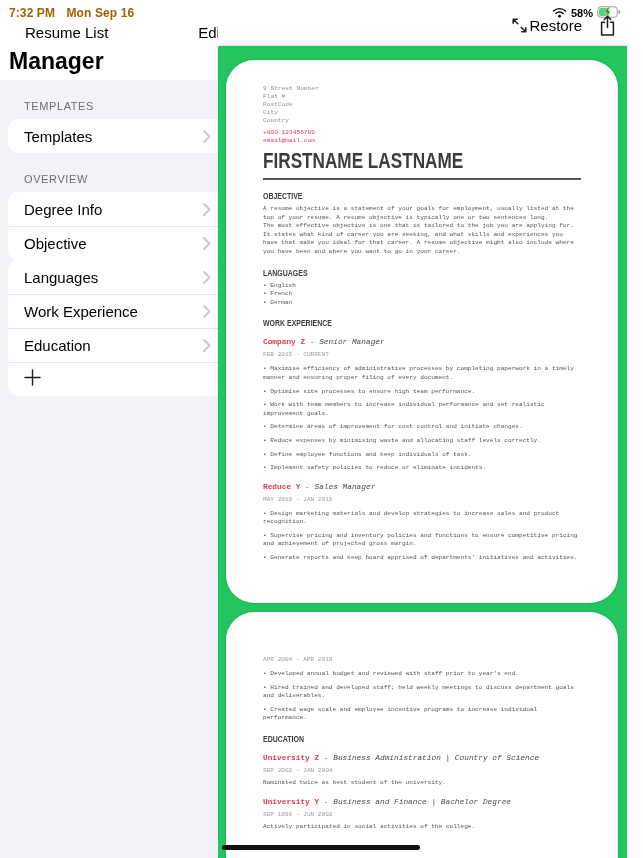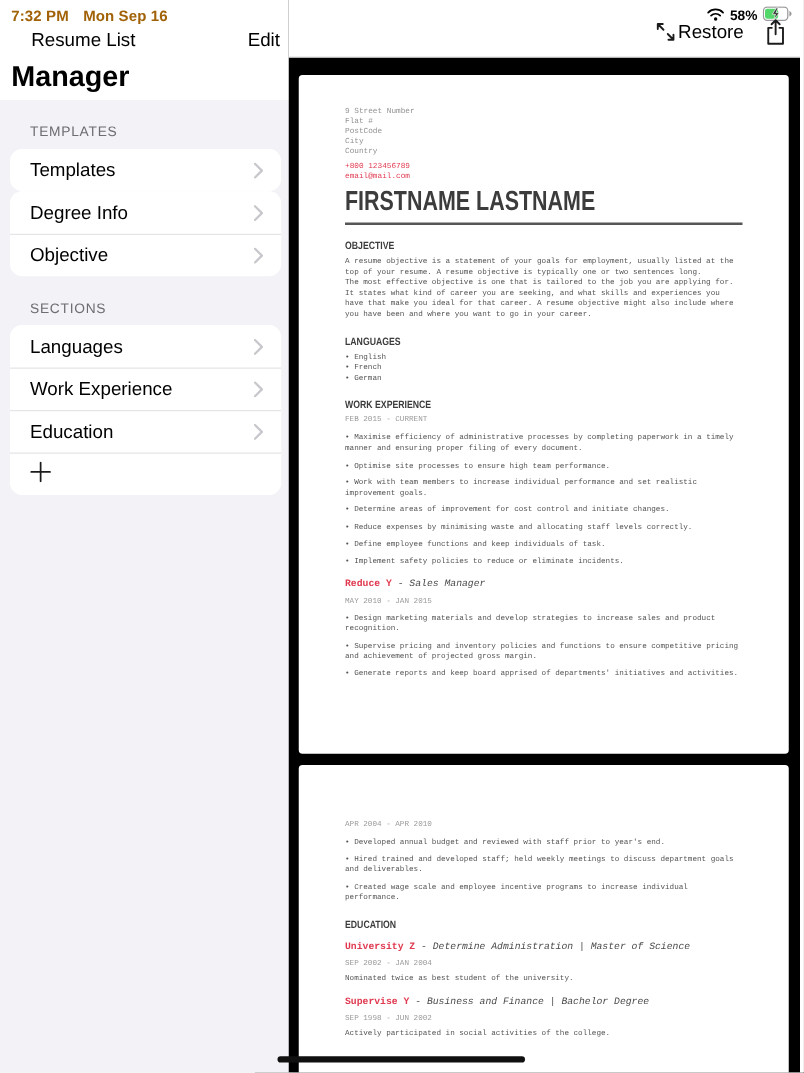--- a/index.html
+++ b/index.html
@@ -19,37 +19,37 @@
   .group-label { font-size:11px; color:#6d6d72; letter-spacing:.6px; margin:20px 0 7px 16px; }
   .card { background:#fff; border-radius:10px; overflow:hidden; }
   .row { height:34px; display:flex; align-items:center; justify-content:space-between;
          padding:0 14px 0 16px; background:#fff; cursor:pointer; }
   .row + .row { border-top:1px solid #e5e5e9; }
   .row-label { font-size:15px; color:#000; }
   .chev { flex:0 0 auto; display:flex; }
   .vdivider { position:absolute; left:233px; top:0; width:1px; height:858px; background:#d8d8dc; }
 
   
-  .content { position:absolute; left:231px; top:0; width:409px; height:858px; background:#000000; }
+  .content { position:absolute; left:218px; top:0; width:409px; height:858px; background:#22c55e; }
   .toolbar { position:absolute; left:0; top:0; width:100%; height:46px; background:#fff;
              border-bottom:1px solid #e7e7ea; }
   .toolbar-row { position:absolute; top:14px; left:12px; right:10px; display:flex;
                  justify-content:flex-end; align-items:center; }
   .toolbar-right { display:flex; align-items:center; gap:16px; }
   .restore-label { font-size:15px; color:#000; cursor:pointer; }
   .statusbar-right { position:absolute; top:4px; right:6px; display:flex; align-items:center; gap:4px; }
   .batt-pct { font-size:11px; font-weight:bold; color:#000; }
 
   
   .page { position:absolute; left:8px; width:392px; background:#fff; border-radius:3px;
           box-shadow:0 0 3px rgba(0,0,0,.14); overflow:hidden; }
   .page1 { top:60px; height:543px; padding:25px 37px 0; }
   .page2 { top:612px; height:560px; padding:40px 37px 0; }
 
-  .doc { font-family:"Liberation Mono", monospace; color:#555; }
+  .doc { font-family:"Liberation Mono", monospace; color:#555;border-radius:28px; }
   .addr div { font-size:6.2px; line-height:8px; color:#919191; }
   .contact-red { margin-top:4px; }
   .contact-red div { font-size:6.2px; line-height:8px; color:var(--accent,#e03a50); }
   .doc-name { margin-top:5px; font-family:"Liberation Sans", sans-serif; font-weight:bold;
               font-size:22px; line-height:22px; color:#3c3c3c; white-space:nowrap;
               transform:scaleX(.78); transform-origin:left; }
   .doc-hr { margin-top:6px; height:2px; background:#565656; }
   .sec-heading { margin-top:12px; font-family:"Liberation Sans", sans-serif; font-weight:bold;
                  font-size:8.5px; line-height:9px; color:#3c3c3c; transform:scaleX(.82);
                  transform-origin:left; white-space:nowrap; }
@@ -94,40 +94,40 @@
       <div class="row">
         <span class="row-label">Templates</span>
         <span class="chev">
           <svg width="8" height="13" viewBox="0 0 8 13">
               <polyline points="1,1 6.5,6.5 1,12" fill="none" stroke="#c7c7cc" stroke-width="1.8" stroke-linecap="round" stroke-linejoin="round"></polyline>
             </svg>
         </span>
       </div>
     </div>
 
+    <div class="group-label">OVERVIEW</div>
     <div class="card">
       <div class="row">
         <span class="row-label">Degree Info</span>
         <span class="chev">
           <svg width="8" height="13" viewBox="0 0 8 13">
               <polyline points="1,1 6.5,6.5 1,12" fill="none" stroke="#c7c7cc" stroke-width="1.8" stroke-linecap="round" stroke-linejoin="round"></polyline>
             </svg>
         </span>
       </div>
       <div class="row">
         <span class="row-label">Objective</span>
         <span class="chev">
           <svg width="8" height="13" viewBox="0 0 8 13">
               <polyline points="1,1 6.5,6.5 1,12" fill="none" stroke="#c7c7cc" stroke-width="1.8" stroke-linecap="round" stroke-linejoin="round"></polyline>
             </svg>
         </span>
       </div>
     </div>
 
-    <div class="group-label">SECTIONS</div>
     <div class="card">
       <div class="row">
         <span class="row-label">Languages</span>
         <span class="chev">
           <svg width="8" height="13" viewBox="0 0 8 13">
               <polyline points="1,1 6.5,6.5 1,12" fill="none" stroke="#c7c7cc" stroke-width="1.8" stroke-linecap="round" stroke-linejoin="round"></polyline>
             </svg>
         </span>
       </div>
       <div class="row">
@@ -219,20 +219,23 @@
 
     <div class="sec-heading">LANGUAGES</div>
     <div class="lang-list">
       <div>English</div>
       <div>French</div>
       <div>German</div>
     </div>
 
     <div class="sec-heading">WORK EXPERIENCE</div>
 
+    <div class="job-header">
+      <span class="company">Company Z</span><span class="role"> - </span><span class="role">Senior Manager</span>
+    </div>
     <div class="dates">FEB 2015 - CURRENT</div>
     <div class="bullets">
       <p>Maximise efficiency of administrative processes by completing paperwork in a timely manner and ensuring proper filing of every document.</p>
       <p>Optimise site processes to ensure high team performance.</p>
       <p>Work with team members to increase individual performance and set realistic improvement goals.</p>
       <p>Determine areas of improvement for cost control and initiate changes.</p>
       <p>Reduce expenses by minimising waste and allocating staff levels correctly.</p>
       <p>Define employee functions and keep individuals of task.</p>
       <p>Implement safety policies to reduce or eliminate incidents.</p>
     </div>
@@ -252,26 +255,26 @@
     <div class="dates">APR 2004 - APR 2010</div>
     <div class="bullets">
       <p>Developed annual budget and reviewed with staff prior to year's end.</p>
       <p>Hired trained and developed staff; held weekly meetings to discuss department goals and deliverables.</p>
       <p>Created wage scale and employee incentive programs to increase individual performance.</p>
     </div>
 
     <div class="sec-heading">EDUCATION</div>
 
     <div class="job-header">
-      <span class="company">University Z</span><span class="role"> - </span><span class="role">Determine Administration | Master of Science</span>
+      <span class="company">University Z</span><span class="role"> - </span><span class="role">Business Administration | Country of Science</span>
     </div>
     <div class="dates">SEP 2002 - JAN 2004</div>
     <div class="edu-note">Nominated twice as best student of the university.</div>
 
     <div class="job-header">
-      <span class="company">Supervise Y</span><span class="role"> - </span><span class="role">Business and Finance | Bachelor Degree</span>
+      <span class="company">University Y</span><span class="role"> - </span><span class="role">Business and Finance | Bachelor Degree</span>
     </div>
     <div class="dates">SEP 1998 - JUN 2002</div>
     <div class="edu-note">Actively participated in social activities of the college.</div>
   </div>
 </div>
 
 <div class="home-indicator"></div>
 
 </body></html>

